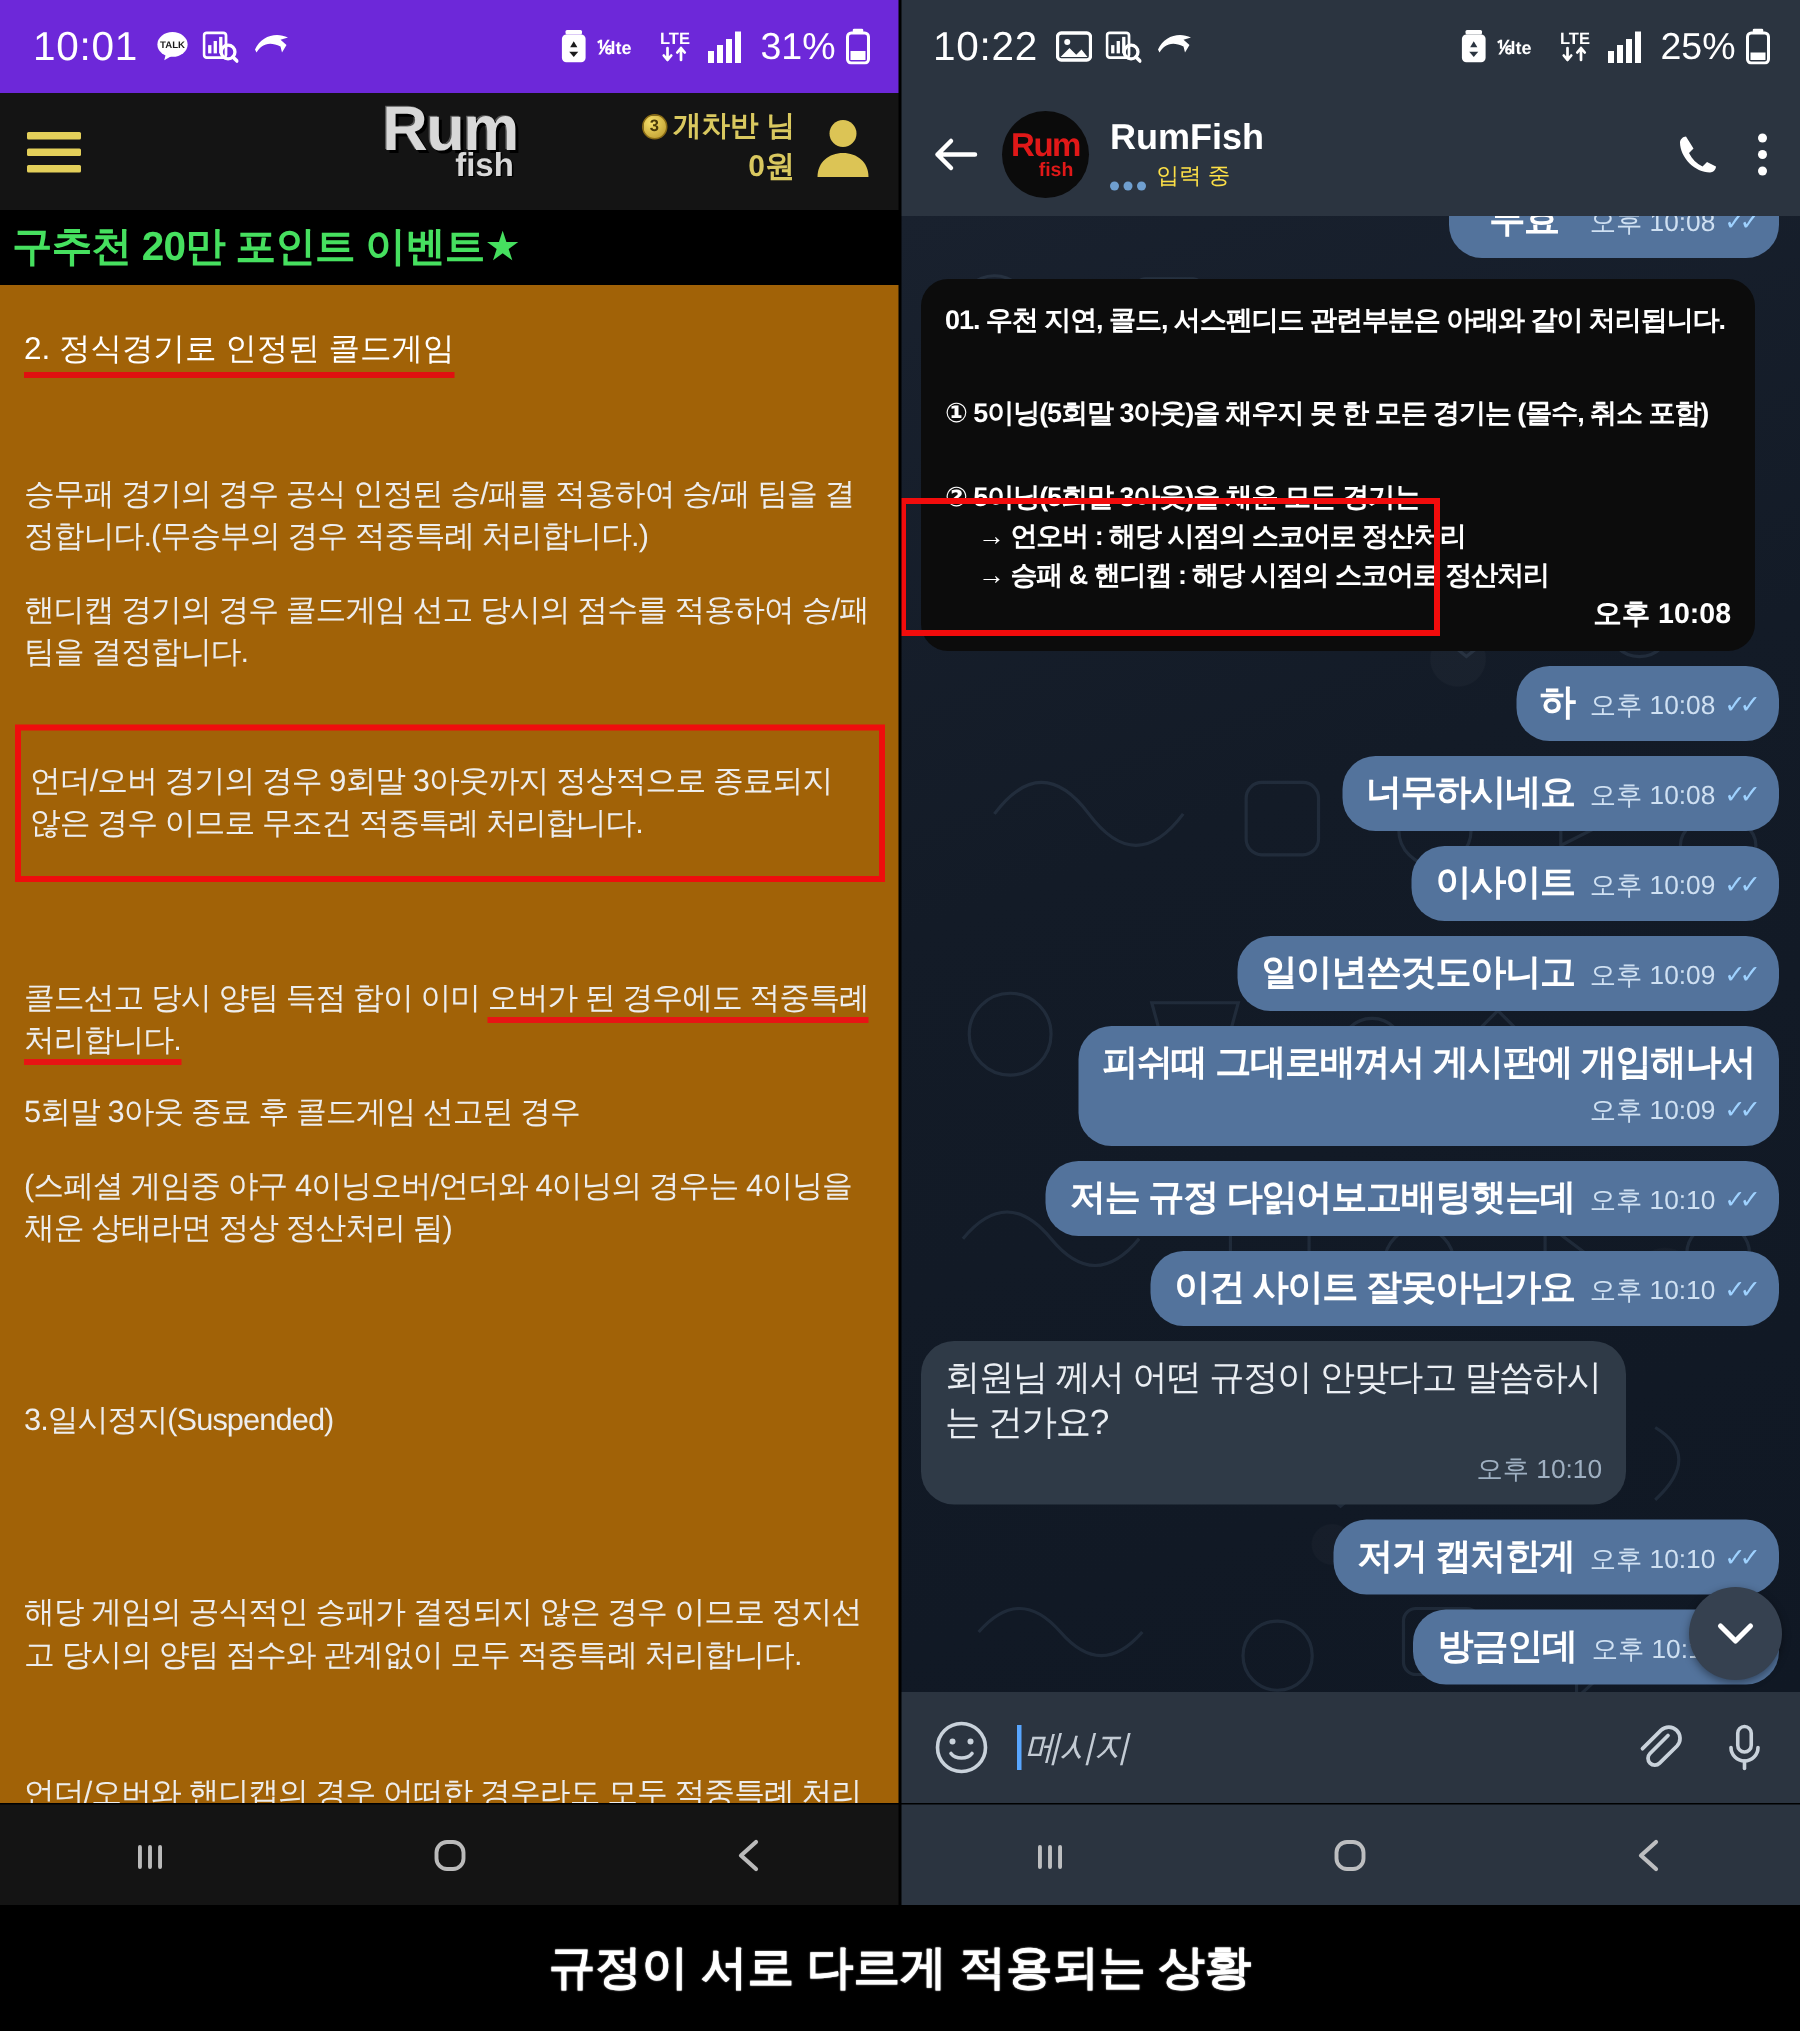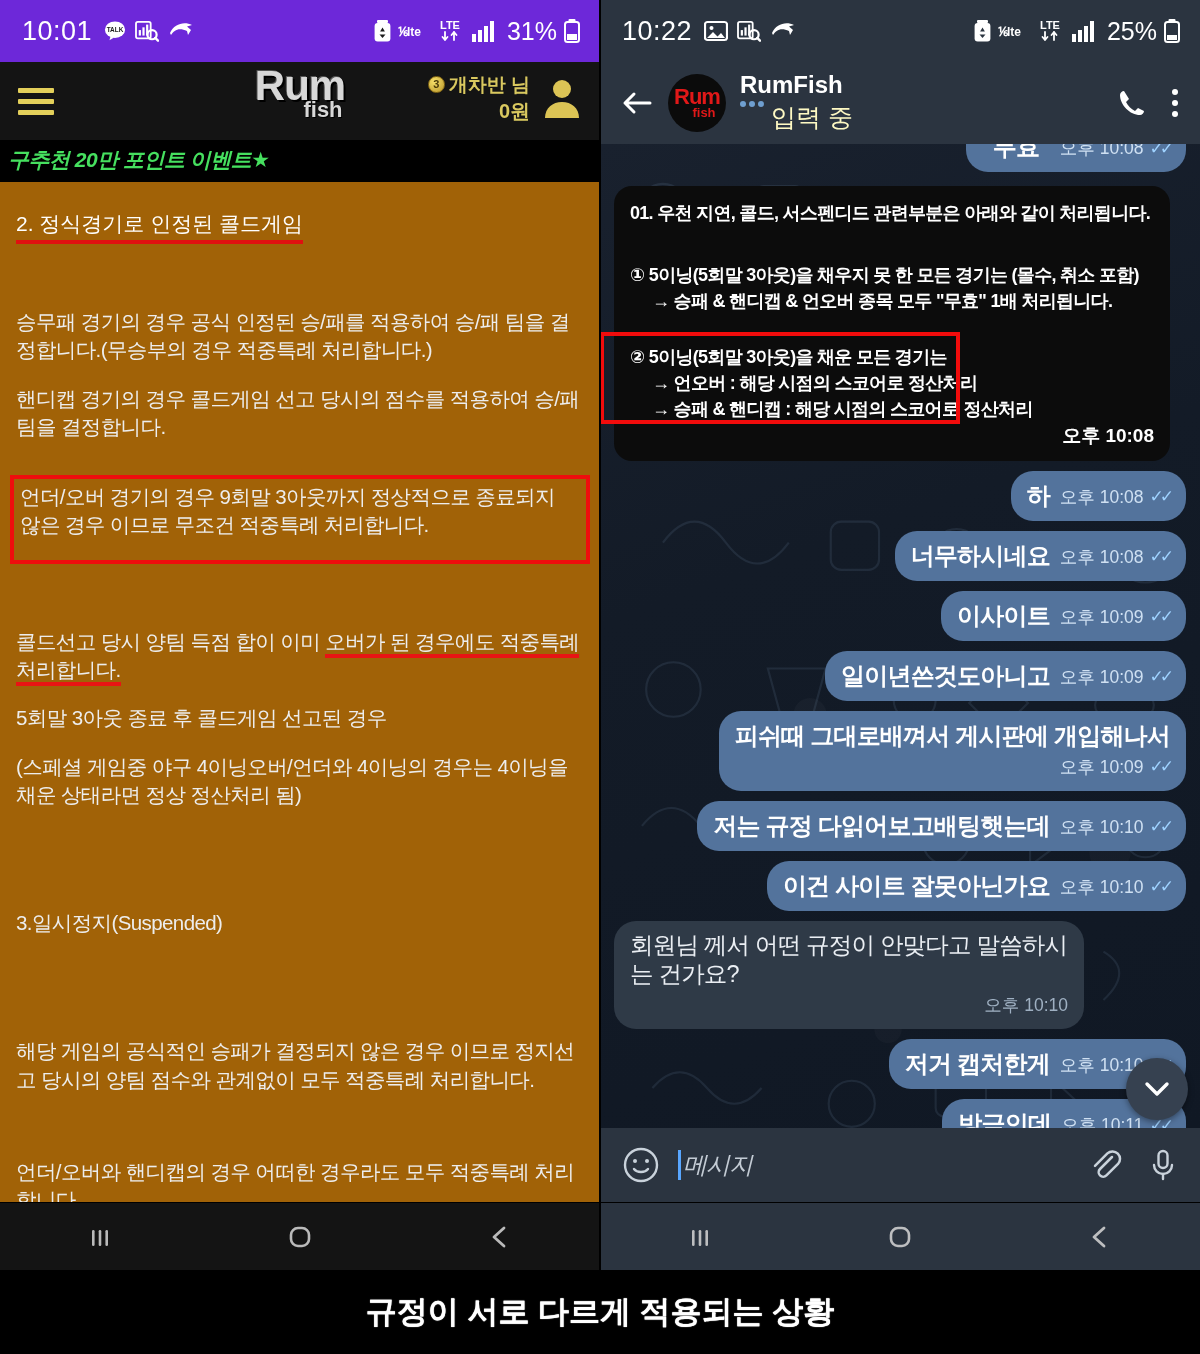--- a/index.html
+++ b/index.html
@@ -64,22 +64,22 @@
     width:17px; height:17px; border-radius:50%;
     background: radial-gradient(circle at 35% 30%, #f7e06a, #b8962a);
     color:#4a3a08; font-size:11px; font-weight:700; display:flex;
     align-items:center; justify-content:center; border:1px solid #8a6c16;
   }
   .user-money { font-size: 20px; font-weight:700; }
   .avatar-ico { width: 44px; height: 44px; }
 
   
   .green-banner {
-    background:#000; color:#46e05f; font-size: 21px; font-weight: 700;
-    padding: 6px 8px 8px 8px; letter-spacing:-0.5px;font-style:italic;
+    background:#000; color:#46e05f; font-size: 27px; font-weight: 700;
+    padding: 6px 8px 8px 8px; letter-spacing:-0.5px;
   }
 
   
   .doc-body {
     background:#a16207; color:#f2f2f2; padding: 6px 16px 0 16px;
     height: calc(1270px - 62px - 78px - 37px - 68px);
     position: relative;
   }
   .doc-h {
     font-size: 21px; font-weight: 500; color:#fff;
@@ -88,21 +88,21 @@
   }
   .doc-p {
     font-size: 20.5px; line-height: 1.38; color:#ededed;
     letter-spacing: -0.6px;
   }
   .gap-lg { height: 64px; }
   .gap-md { height: 34px; }
   .gap-sm { height: 20px; }
   .gap-xl { height: 100px; }
   .redbox {
-    border: 4px solid #ef0d0d; padding: 4px 10px 20px 6px;
+    border: 4px solid #ef0d0d; padding: 20px 10px 20px 6px;
     margin: 0 -6px;
   }
   .redline-inline {
     border-bottom: 4px solid #e81414; padding-bottom: 1px;
   }
 
   
   .navbar {
     position:absolute; bottom:0; left:0; width:600px; height: 68px;
     background:#141414; display:flex; align-items:center; justify-content:space-around;
@@ -119,21 +119,21 @@
   .back-arrow { width: 34px; height: 34px; }
   .chat-avatar {
     width: 58px; height: 58px; border-radius: 50%; background:#0b0b0b;
     display:flex; flex-direction:column; align-items:center; justify-content:center;
     line-height: .85; overflow:hidden;
   }
   .chat-avatar .ca1 { color:#e01818; font-size: 22px; font-weight:700; letter-spacing:-1px;}
   .chat-avatar .ca2 { color:#e01818; font-size: 13px; font-weight:700; margin-left:14px; }
   .chat-titles { flex: 1; }
   .chat-name { color:#fff; font-size: 24px; font-weight:700; line-height:1.1; }
-  .chat-status { color:#fef9c3; font-size: 25px; display:flex; align-items:flex-start; gap:7px; margin-top:2px; }
+  .chat-status { color:#fde047; font-size: 15px; display:flex; align-items:flex-end; gap:7px; margin-top:2px; }
   .typing-dots { display:flex; gap:3px; }
   .typing-dots i { width:6px; height:6px; border-radius:50%; background:#6f9fd0; display:block;}
   .hdr-actions { display:flex; align-items:center; gap: 22px; margin-left: auto; }
 
   
   .chat-body {
     position: relative;
     height: calc(1270px - 62px - 82px - 74px - 68px);
     background:
       radial-gradient(circle at 18% 12%, rgba(255,255,255,.030) 0 14px, transparent 15px),
@@ -521,21 +521,20 @@
             <span class="ticks">✓✓</span>
           </span>
         </div>
       </div>
 
       <div class="msg-row in">
         <div class="rules-bubble">
           <div class="rl">01. 우천 지연, 콜드, 서스펜디드 관련부분은 아래와 같이 처리됩니다.</div>
           <div style="height:36px"></div>
           <div class="rl">① 5이닝(5회말 3아웃)을 채우지 못 한 모든 경기는 (몰수, 취소 포함)</div>
-          <div class="rl ind">→ 승패 &amp; 핸디캡 &amp; 언오버 종목 모두 "무효" 1배 처리됩니다.</div>
           <div style="height:30px"></div>
           <div class="rl">② 5이닝(5회말 3아웃)을 채운 모든 경기는</div>
           <div class="rl ind">→ 언오버 : 해당 시점의 스코어로 정산처리</div>
           <div class="rl ind">→ 승패 &amp; 핸디캡 : 해당 시점의 스코어로 정산처리</div>
           <div style="height:26px"></div>
           <span class="rules-time">오후 10:08</span>
           <div class="rules-red"></div>
         </div>
       </div>
 

